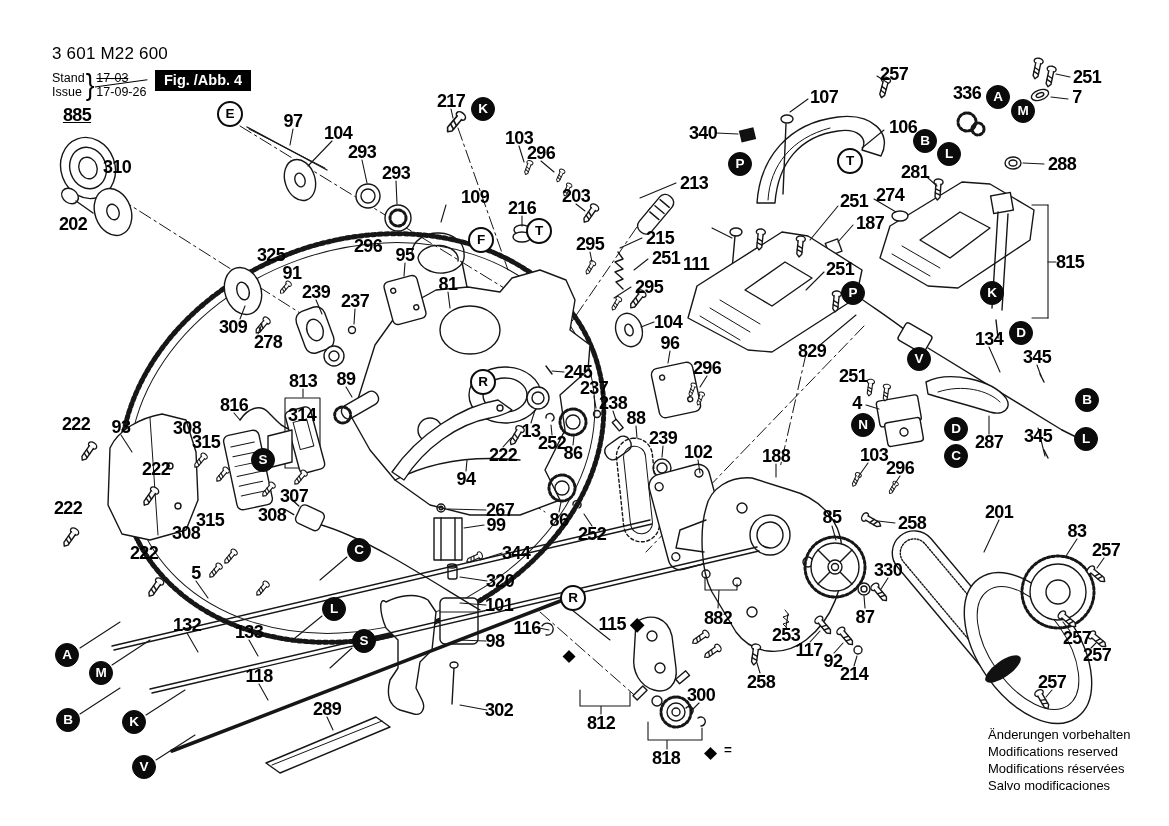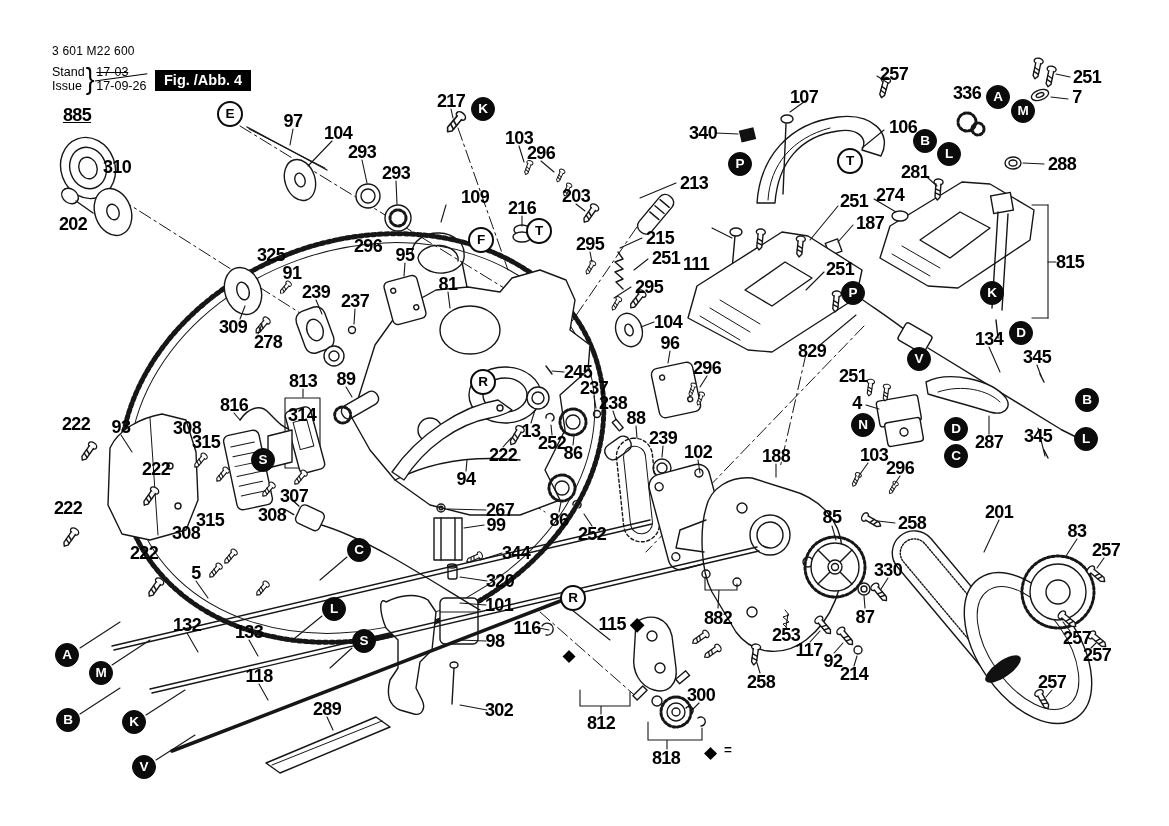--- a/index.html
+++ b/index.html
@@ -19,21 +19,21 @@
   #label-layer{position:absolute;left:0;top:0;width:1169px;height:826px;}
   .plabel{position:absolute;transform:translate(-50%,-50%);font-weight:bold;font-size:18px;
           letter-spacing:-0.6px;white-space:nowrap;line-height:1;}
   .rletter{position:absolute;transform:translate(-50%,-50%);width:22px;height:22px;border-radius:50%;
            display:flex;align-items:center;justify-content:center;font-weight:bold;font-size:13.5px;line-height:1;}
   .rletter.filled{background:#0b0b0b;color:#fff;border:1px solid #0b0b0b;}
   .rletter.outlined{background:#fff;color:#000;border:2px solid #0b0b0b;}
   .dmark{position:absolute;transform:translate(-50%,-50%);font-size:17px;}
   
   #titleblock{position:absolute;left:52px;top:44px;}
-  #doc-number{font-size:12px;letter-spacing:0.2px;}
+  #doc-number{font-size:17px;letter-spacing:0.2px;}
   #stand-issue{display:flex;align-items:center;margin-top:6px;font-size:12.5px;}
   #si-labels{display:flex;flex-direction:column;line-height:1.05;}
   #si-brace{font-size:26px;font-weight:normal;margin:0 2px 0 1px;transform:scaleY(1.15);}
   #si-dates{display:flex;flex-direction:column;line-height:1.05;}
   #old-date{text-decoration:line-through;position:relative;}
   #old-date:after{content:"";position:absolute;left:-2px;top:2px;width:105%;height:70%;
                   border-bottom:1.5px solid #000;transform:rotate(-8deg);}
   #fig-box{position:absolute;left:155px;top:70px;background:#000;color:#fff;font-weight:bold;
            font-size:14.5px;padding:2px 9px 3px 9px;white-space:nowrap;}
   
@@ -535,21 +535,21 @@
       <div class="plabel" style="left: 590px; top: 244px;">295</div>
       <div class="plabel" style="left: 649px; top: 287px;">295</div>
       <div class="plabel" style="left: 694px; top: 183px;">213</div>
       <div class="plabel" style="left: 660px; top: 238px;">215</div>
       <div class="plabel" style="left: 666px; top: 258px;">251</div>
       <div class="plabel" style="left: 696px; top: 224px; margin-top: 40px;">111</div>
       <div class="plabel" style="left: 703px; top: 133px;">340</div>
       <div class="plabel" style="left: 668px; top: 322px;">104</div>
       <div class="plabel" style="left: 670px; top: 343px;">96</div>
       <div class="plabel" style="left: 894px; top: 74px;">257</div>
-      <div class="plabel" style="left: 804px; top: 97px;">107</div>
+      <div class="plabel" style="left: 824px; top: 97px;">107</div>
       <div class="plabel" style="left: 903px; top: 127px;">106</div>
       <div class="plabel" style="left: 915px; top: 172px;">281</div>
       <div class="plabel" style="left: 890px; top: 195px;">274</div>
       <div class="plabel" style="left: 854px; top: 201px;">251</div>
       <div class="plabel" style="left: 870px; top: 223px;">187</div>
       <div class="plabel" style="left: 840px; top: 269px;">251</div>
       <div class="plabel" style="left: 967px; top: 93px;">336</div>
       <div class="plabel" style="left: 1087px; top: 77px;">251</div>
       <div class="plabel" style="left: 1077px; top: 97px;">7</div>
       <div class="plabel" style="left: 1062px; top: 164px;">288</div>
@@ -672,14 +672,20 @@
       </div>
     </div>
   </div>
   <div id="fig-box">Fig. /Abb. 4</div>
 
   <div id="legend">
     <span class="dia">◆</span>
     <span class="eq">=</span>
   </div>
 
+  <div id="footnotes">
+    <div>Änderungen vorbehalten</div>
+    <div>Modifications reserved</div>
+    <div>Modifications réservées</div>
+    <div>Salvo modificaciones</div>
+  </div>
 
 </div>
 
 </body></html>

